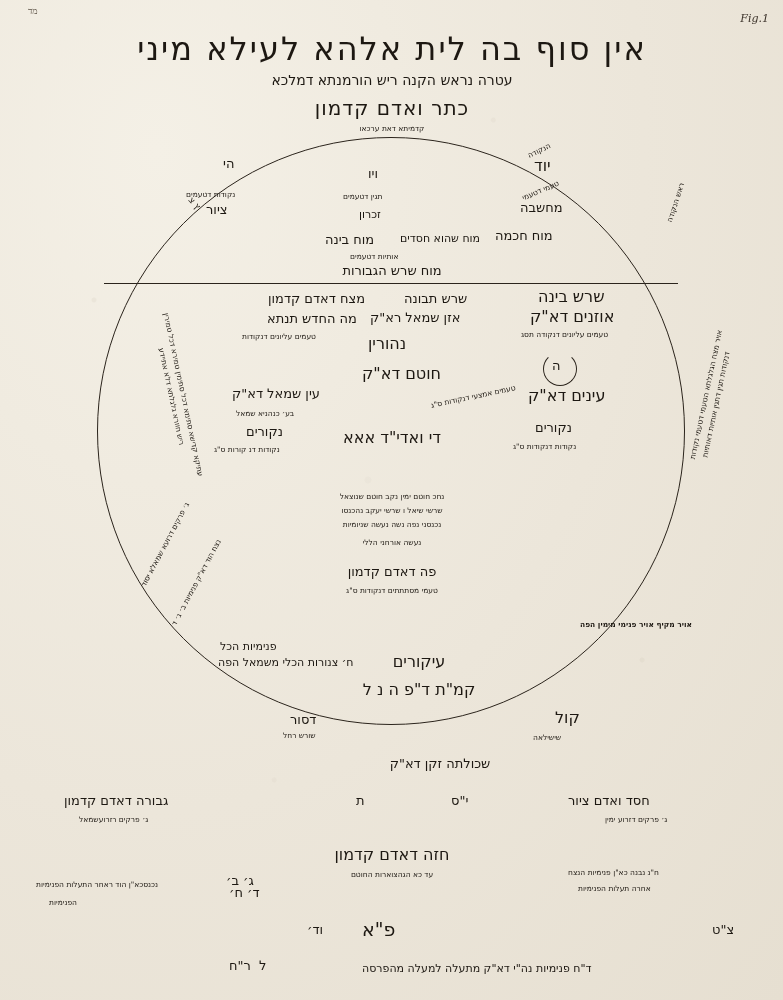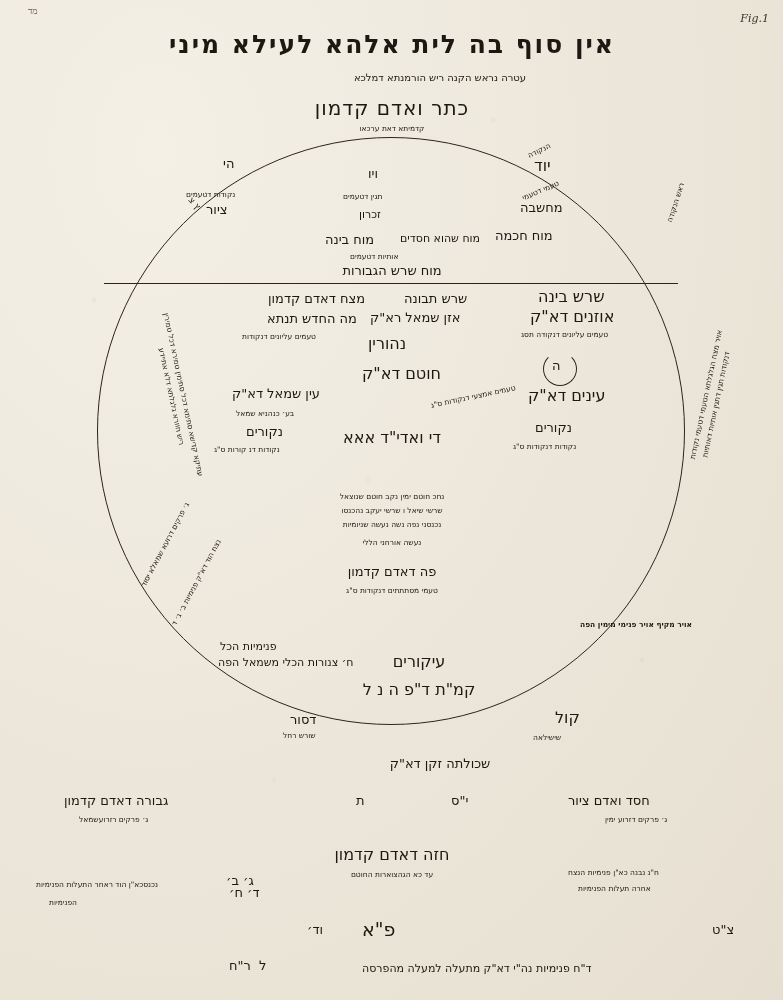--- a/index.html
+++ b/index.html
@@ -71,22 +71,22 @@
     top: 352px;
     width: 34px;
     height: 34px;
     border: 1.3px solid #2b241c;
     border-top-color: transparent;
     border-radius: 50%;
     box-sizing: border-box;
   }
 
   
-  .t-title  { font-size: 25px; letter-spacing: 2px; font-weight: bold; }
-  .t-sub    { font-size: 10px; margin-left: 48px; }
+  .t-title  { font-size: 32px; letter-spacing: 2px; }
+  .t-sub    { font-size: 14px; }
   .t-sub2   { font-size: 20px; letter-spacing: 1px; }
   .t-tiny   { font-size: 9px; }
   .t-xtiny  { font-size: 7.5px; }
   .t-sm     { font-size: 11px; }
   .t-md     { font-size: 13px; }
   .t-lg     { font-size: 16px; }
   .t-xl     { font-size: 19px; }
 
   .folio {
     position: absolute;

